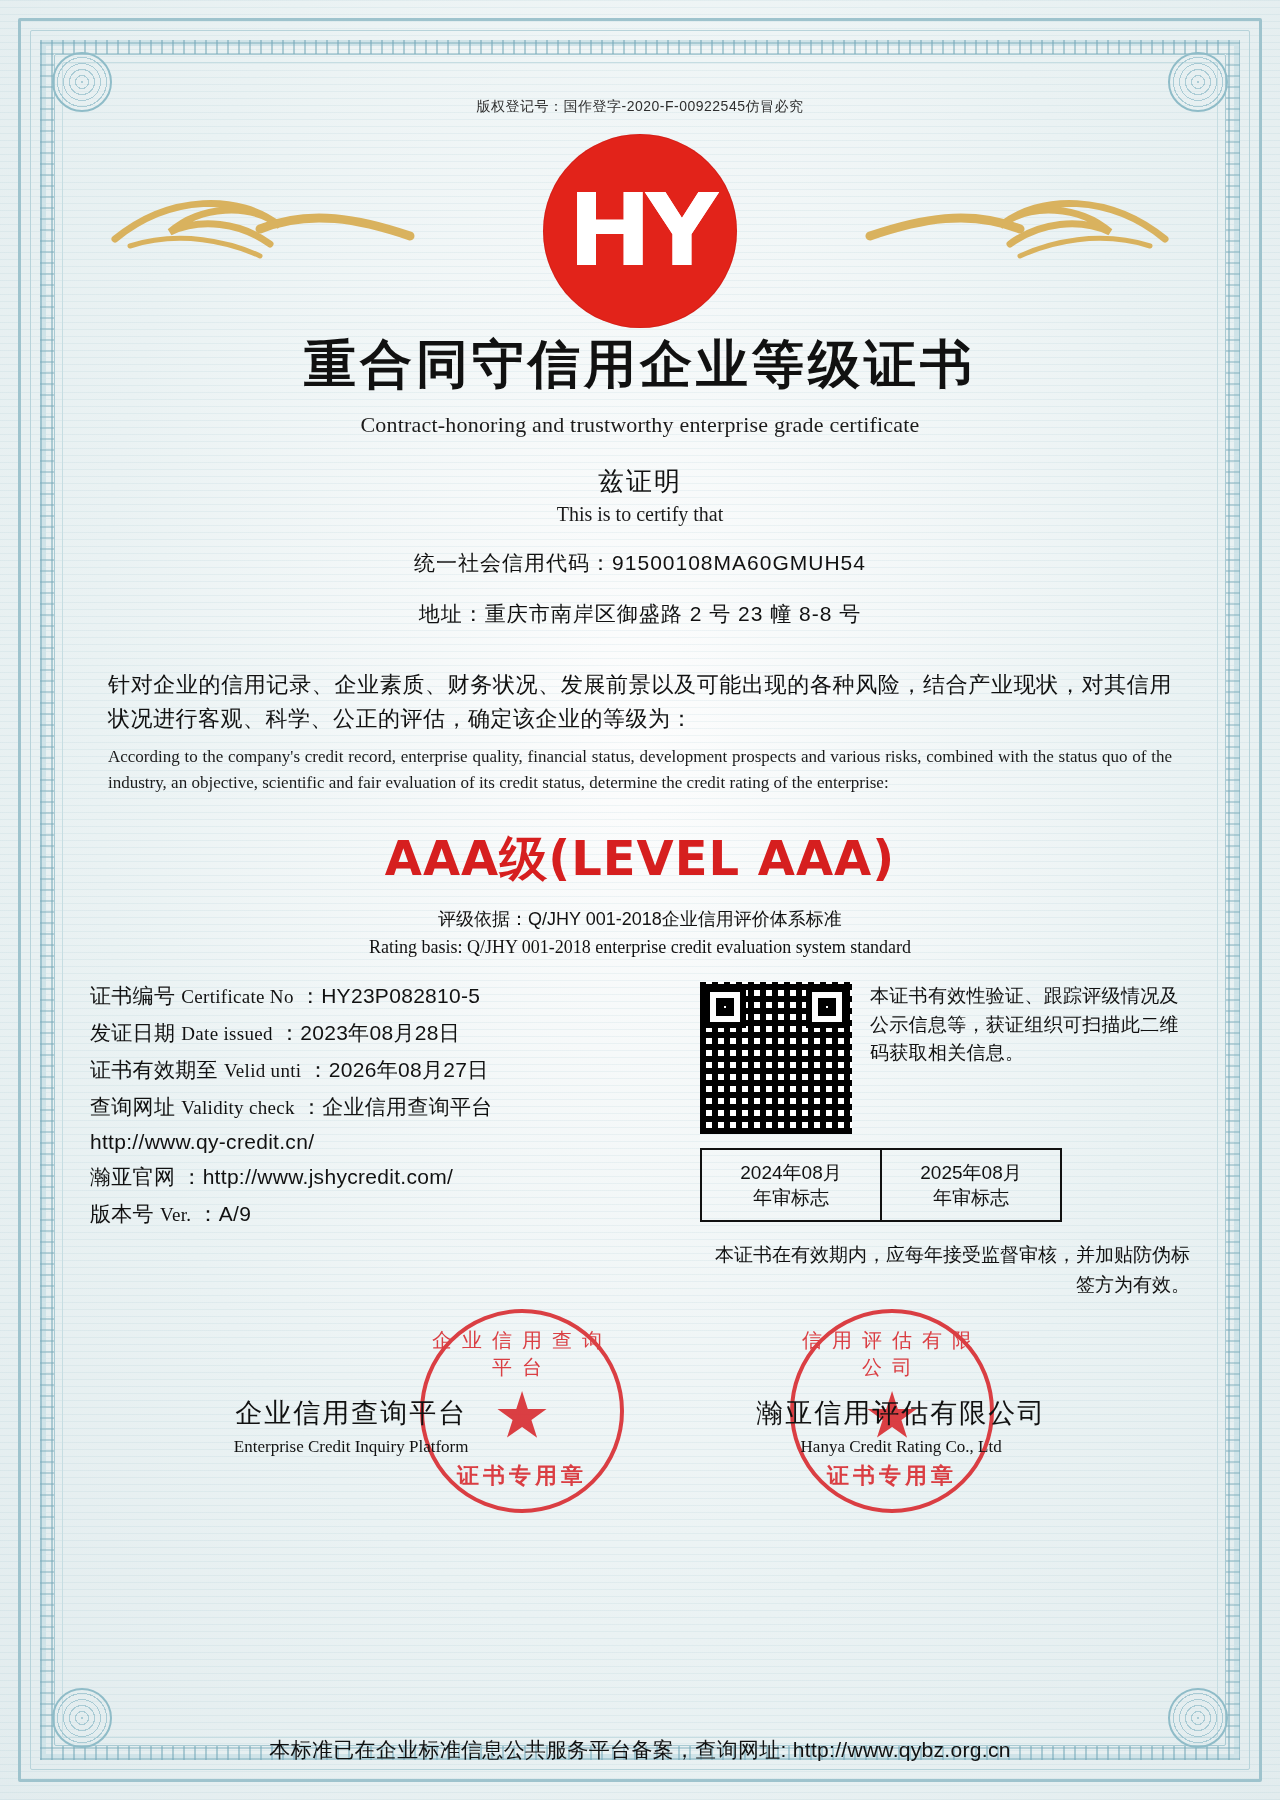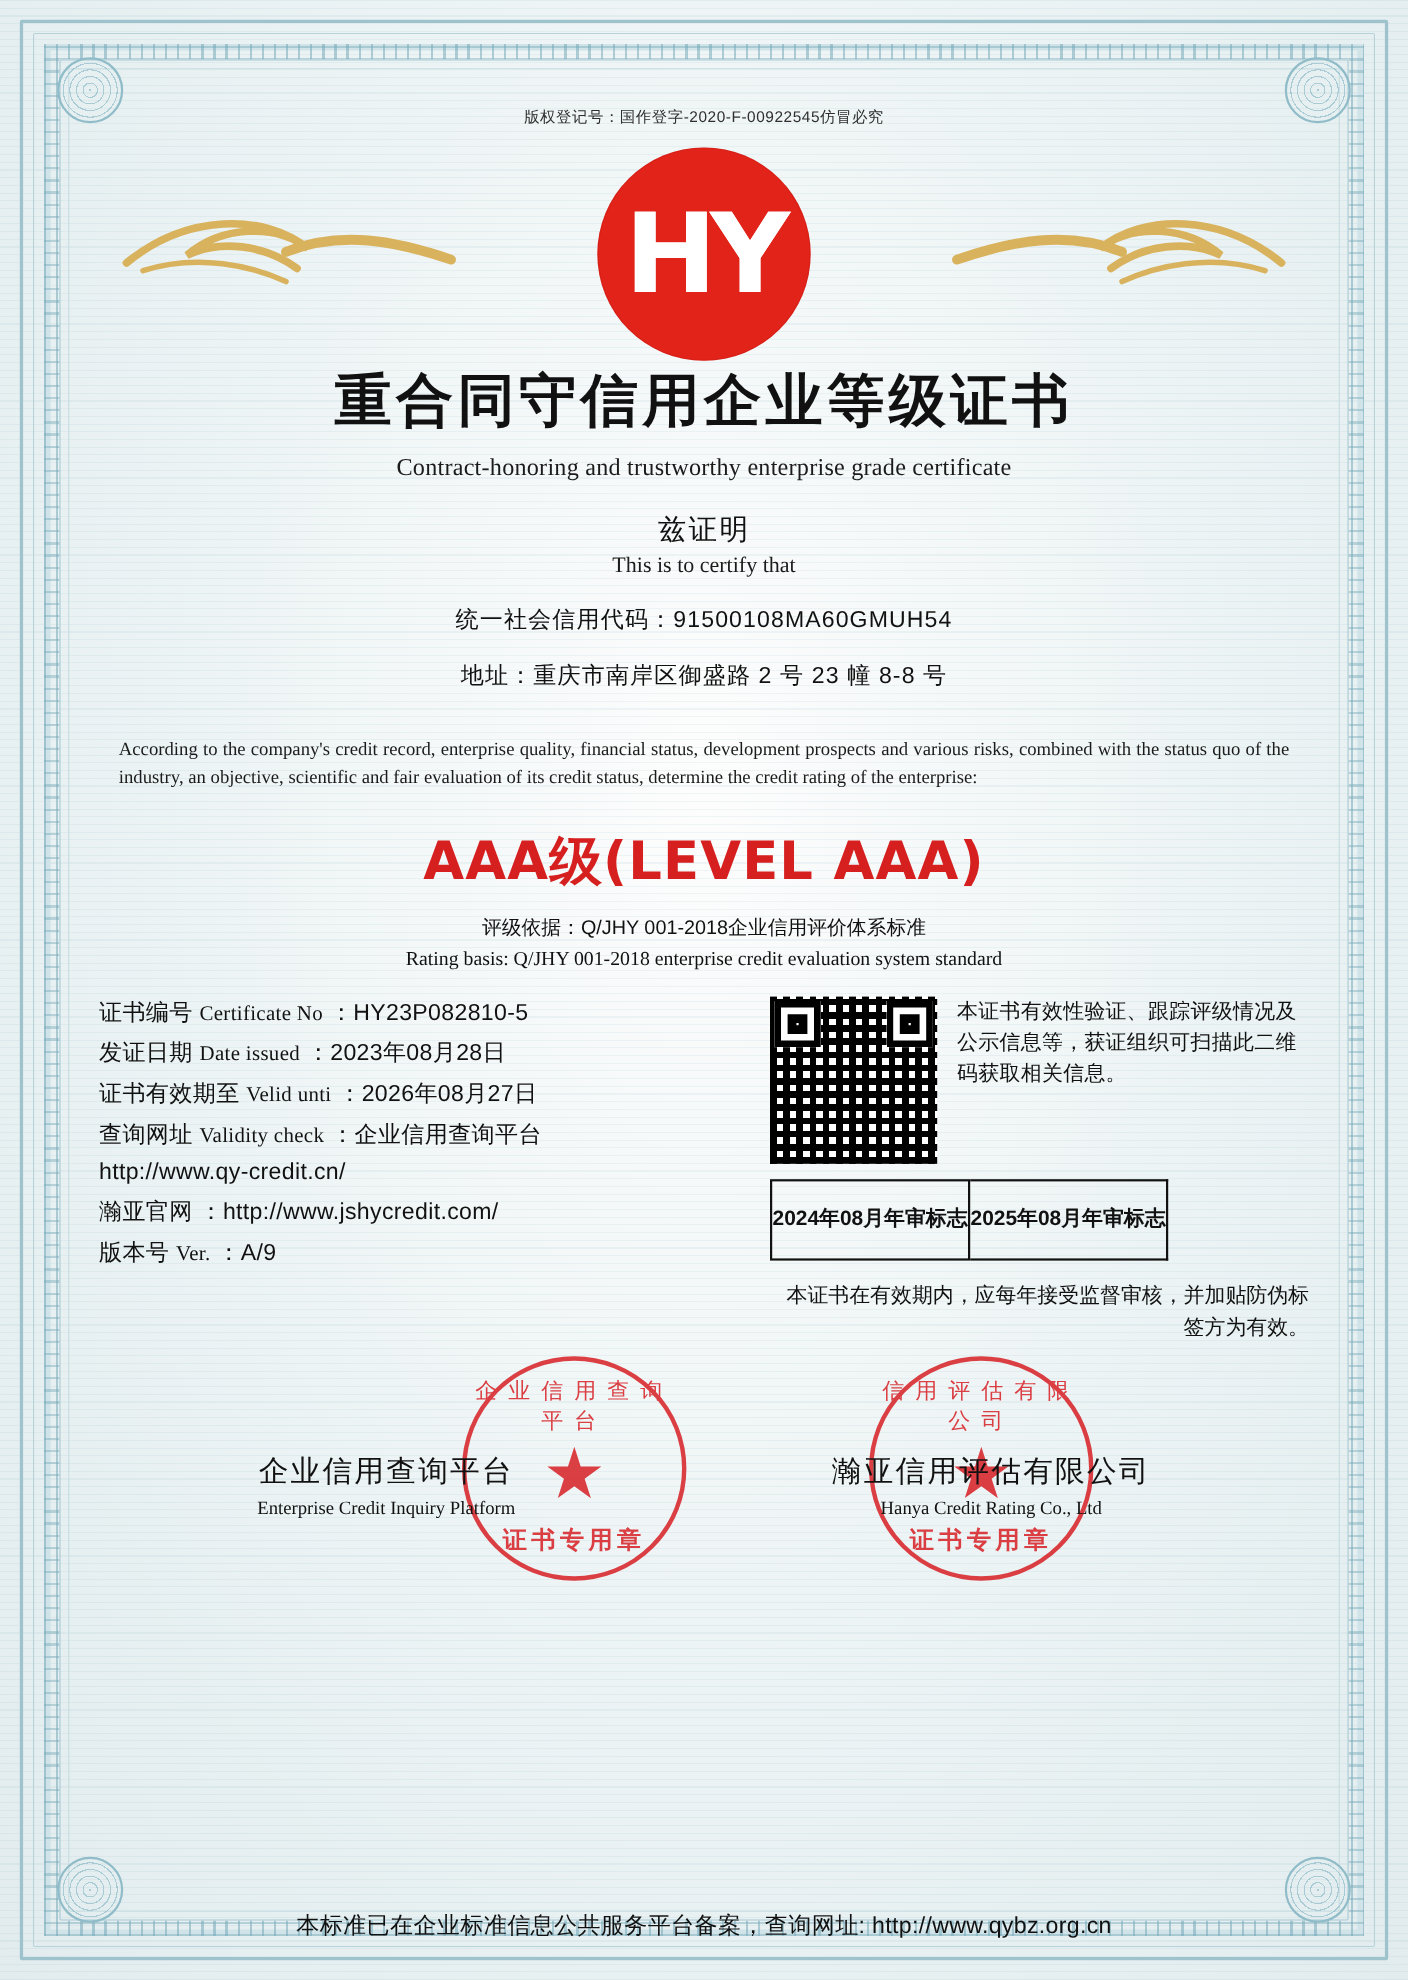--- a/index.html
+++ b/index.html
@@ -119,22 +119,22 @@
     content:"";position:absolute;width:42px;height:42px;background:#fff;
     box-shadow:0 0 0 6px #000 inset, 0 0 0 12px #fff inset, 0 0 0 20px #000 inset;
   }
   .qr:before{left:4px;top:4px;}
   .qr:after{right:4px;top:4px;}
   .qr-note{font-size:19px;color:#111;line-height:1.5;letter-spacing:.3px;}
 
   .stamps-row{display:flex;margin-top:14px;}
   .stamp-box{
     width:178px;height:70px;border:2px solid #111;
-    display:flex;align-items:center;justify-content:center;
-    font-size:19px;color:#111;line-height:1.35;font-weight:bold;
+    display:flex;flex-direction:column;align-items:center;justify-content:center;
+    font-size:19px;color:#111;line-height:1.35;
   }
   .stamp-box + .stamp-box{border-left:none;}
   .note-bottom{font-size:19px;color:#111;margin-top:18px;line-height:1.55;text-align:right;}
 
   
   .seals{position:relative;height:210px;margin-top:10px;text-decoration:underline;}
   .seal{
     position:absolute;width:196px;height:196px;border-radius:50%;
     border:4px solid #d8262b;opacity:.88;
   }
@@ -201,20 +201,21 @@
     <div class="title-cn">重合同守信用企业等级证书</div>
     <div class="title-en">Contract-honoring and trustworthy enterprise grade certificate</div>
 
     <div class="certify-cn">兹证明</div>
     <div class="certify-en">This is to certify that</div>
 
     <div class="code">统一社会信用代码：91500108MA60GMUH54</div>
     <div class="addr">地址：重庆市南岸区御盛路 2 号 23 幢 8-8 号</div>
 
     <div class="para">
+      <div class="cn">针对企业的信用记录、企业素质、财务状况、发展前景以及可能出现的各种风险，结合产业现状，对其信用状况进行客观、科学、公正的评估，确定该企业的等级为：</div>
       <div class="en">According to the company's credit record, enterprise quality, financial status, development prospects and various risks, combined with the status quo of the industry, an objective, scientific and fair evaluation of its credit status, determine the credit rating of the enterprise:</div>
     </div>
 
     <div class="level">AAA级(LEVEL AAA)</div>
     <div class="basis-cn">评级依据：Q/JHY 001-2018企业信用评价体系标准</div>
     <div class="basis-en">Rating basis: Q/JHY 001-2018 enterprise credit evaluation system standard</div>
 
     <div class="lower">
       <div class="lower-left">
         <div class="meta-line">

